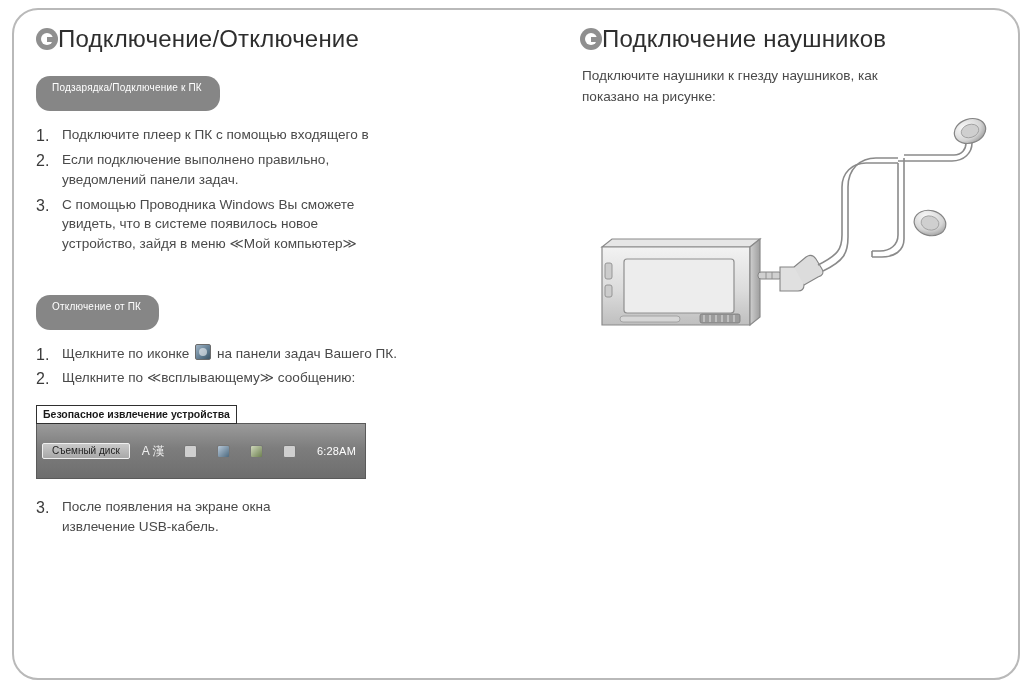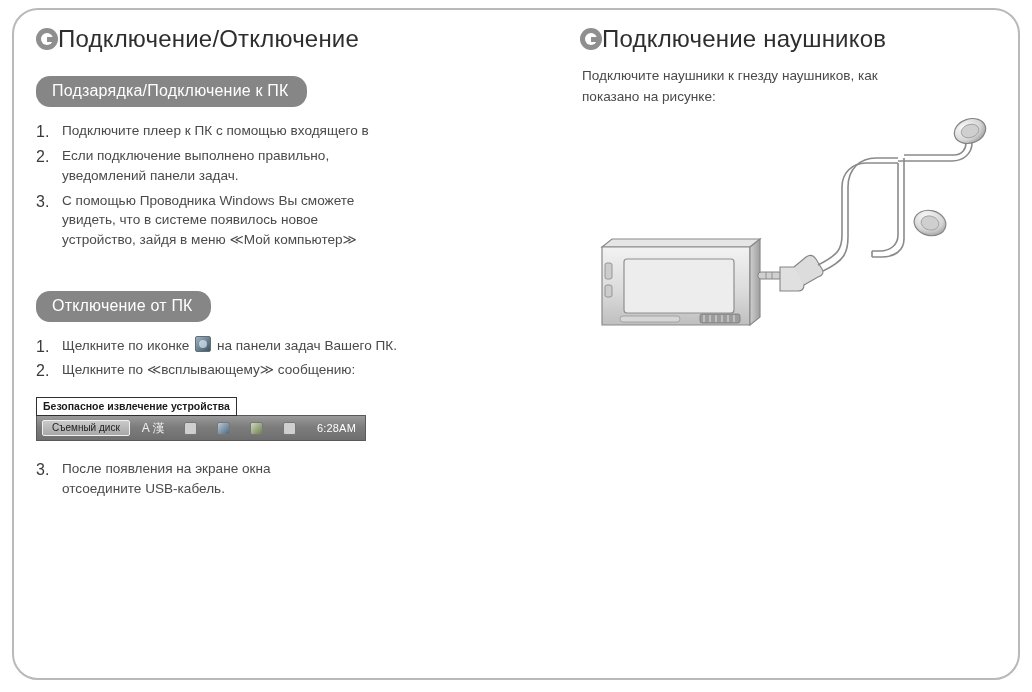--- a/index.html
+++ b/index.html
@@ -83,22 +83,22 @@
     letter-spacing: 0.2px;
     color: #2e2e2e;
     line-height: 1.1;
   }
 
   
   .pill {
     display: inline-block;
     background: #868686;
     color: #ffffff;
-    font-size: 16px;
-    padding: 6px 18px 7px 16px;
+    font-size: 10px;
+    padding: 6px 18px 18px 16px;
     border-radius: 14px;
     letter-spacing: 0.2px;
     margin: 10px 0 14px 0;
   }
 
   ol.steps {
     list-style: none;
     margin: 0;
     padding: 0;
   }
@@ -161,21 +161,21 @@
     top: 0;
     font-weight: bold;
   }
   .tb-bar {
     height: 22px;
     margin-top: -1px;
     background: linear-gradient(#9b9b9b, #7d7d7d 45%, #6e6e6e 100%);
     border: 1px solid #5a5a5a;
     display: flex;
     align-items: center;
-    padding: 1px 5px;
+    padding: 16px 5px;
     position: relative;
     z-index: 2;
   }
   .tb-btn {
     background: linear-gradient(#c9c9c9, #a8a8a8);
     border: 1px solid #f0f0f0;
     font-size: 10px;
     color: #1d1d1d;
     padding: 1px 9px 2px 9px;
     border-radius: 2px;
@@ -288,21 +288,21 @@
             <span class="tray-sq"></span>
           </span>
           <span class="tb-clock">6:28AM</span>
         </div>
       </div>
 
       <ol class="steps">
         <li>
           <span class="num">3.</span>
           <span class="ln">После появления на экране окна</span>
-          <span class="ln">отсоедините USB-кабель.</span>
+          <span class="ln">извлечение USB-кабель.</span>
         </li>
       </ol>
     </div>
 
     <div class="col-right">
       <div class="sec-head">
         <span class="sec-icon"></span>
         <span class="sec-title">Подключение наушников</span>
       </div>
 

